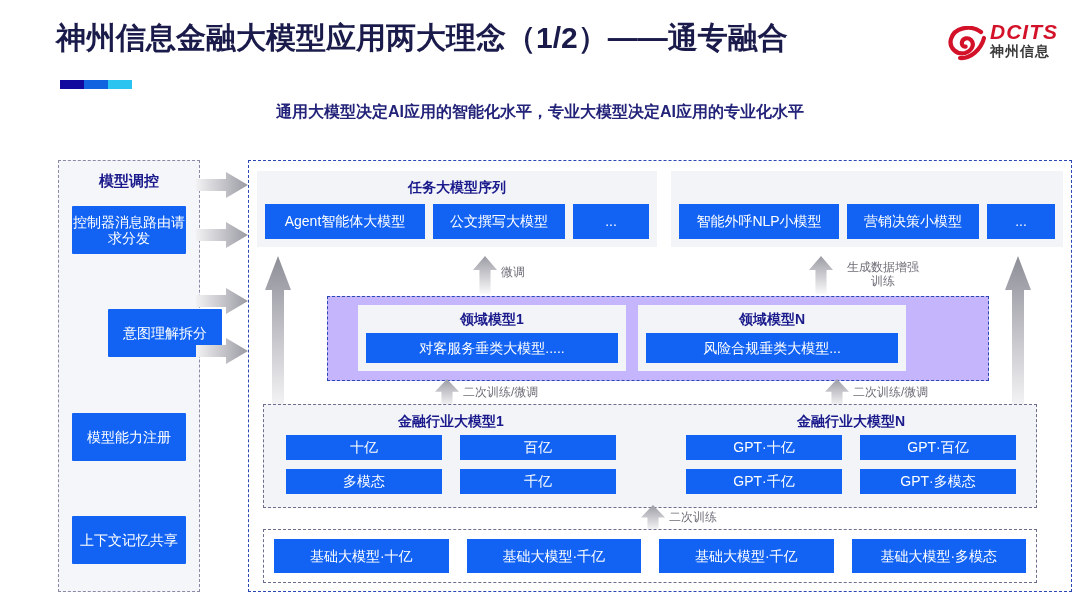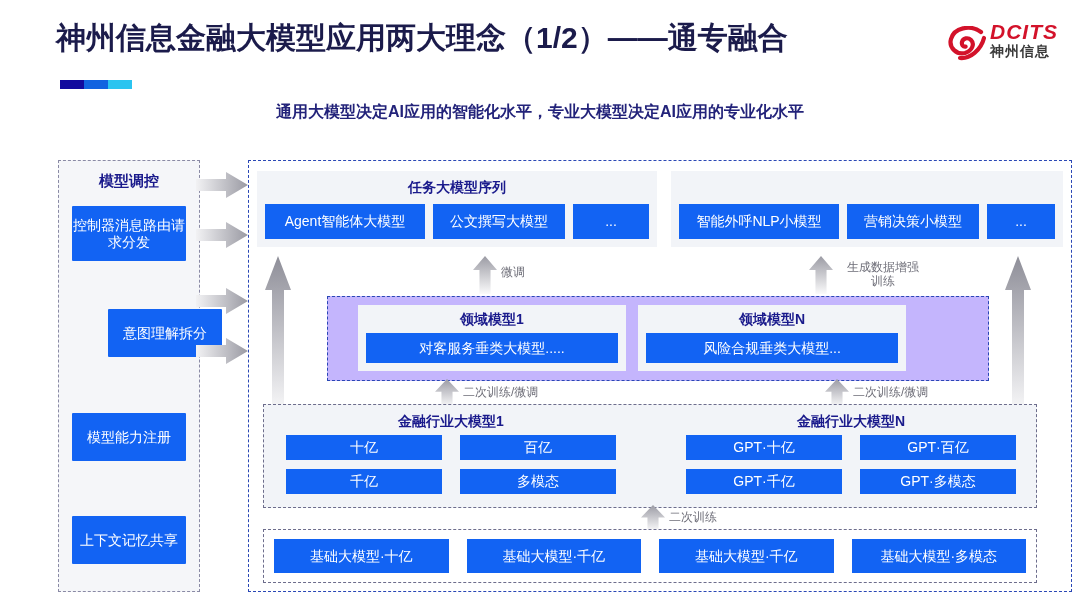--- a/index.html
+++ b/index.html
@@ -53,21 +53,21 @@
     background:#f5f6f9;border:1px dashed #8a8aa5;
   }
   #sidebar .sb-title{
     position:absolute;left:0;right:0;top:11px;
     color:#1a1a8c;font-weight:bold;font-size:15px;text-align:center;
   }
   .sb-item{
     position:absolute;left:13px;width:114px;border-radius:1px;
     font-size:14px;font-weight:normal;
   }
-  #sb0{top:45px;height:55px;}
+  #sb0{top:45px;height:48px;}
   #sb1{top:148px;height:48px;margin-left:36px;}
   #sb2{top:252px;height:48px;}
   #sb3{top:355px;height:48px;}
 
   
   .r-arrow{position:absolute;width:52px;height:26px;}
 
   
   #main{
     position:absolute;left:248px;top:160px;width:822px;height:430px;
@@ -242,22 +242,22 @@
       <path d="M7 44 V20 H0 L13 0 L26 20 H19 V44 Z" fill="url(#gy2)"></path>
     </svg>
     <div class="alabel" style="left:604px;top:224px;">二次训练/微调</div>
 
     <div id="fin-band">
       <div class="fin" id="fin-left">
         <div class="grouptitle">金融行业大模型1</div>
         <div class="grid">
           <div class="bluebox">十亿</div>
           <div class="bluebox">百亿</div>
+          <div class="bluebox">多模态</div>
           <div class="bluebox">千亿</div>
-          <div class="bluebox">多模态</div>
         </div>
       </div>
       <div class="fin" id="fin-right">
         <div class="grouptitle">金融行业大模型N</div>
         <div class="grid">
           <div class="bluebox">GPT·十亿</div>
           <div class="bluebox">GPT·百亿</div>
           <div class="bluebox">GPT·千亿</div>
           <div class="bluebox">GPT·多模态</div>
         </div>

